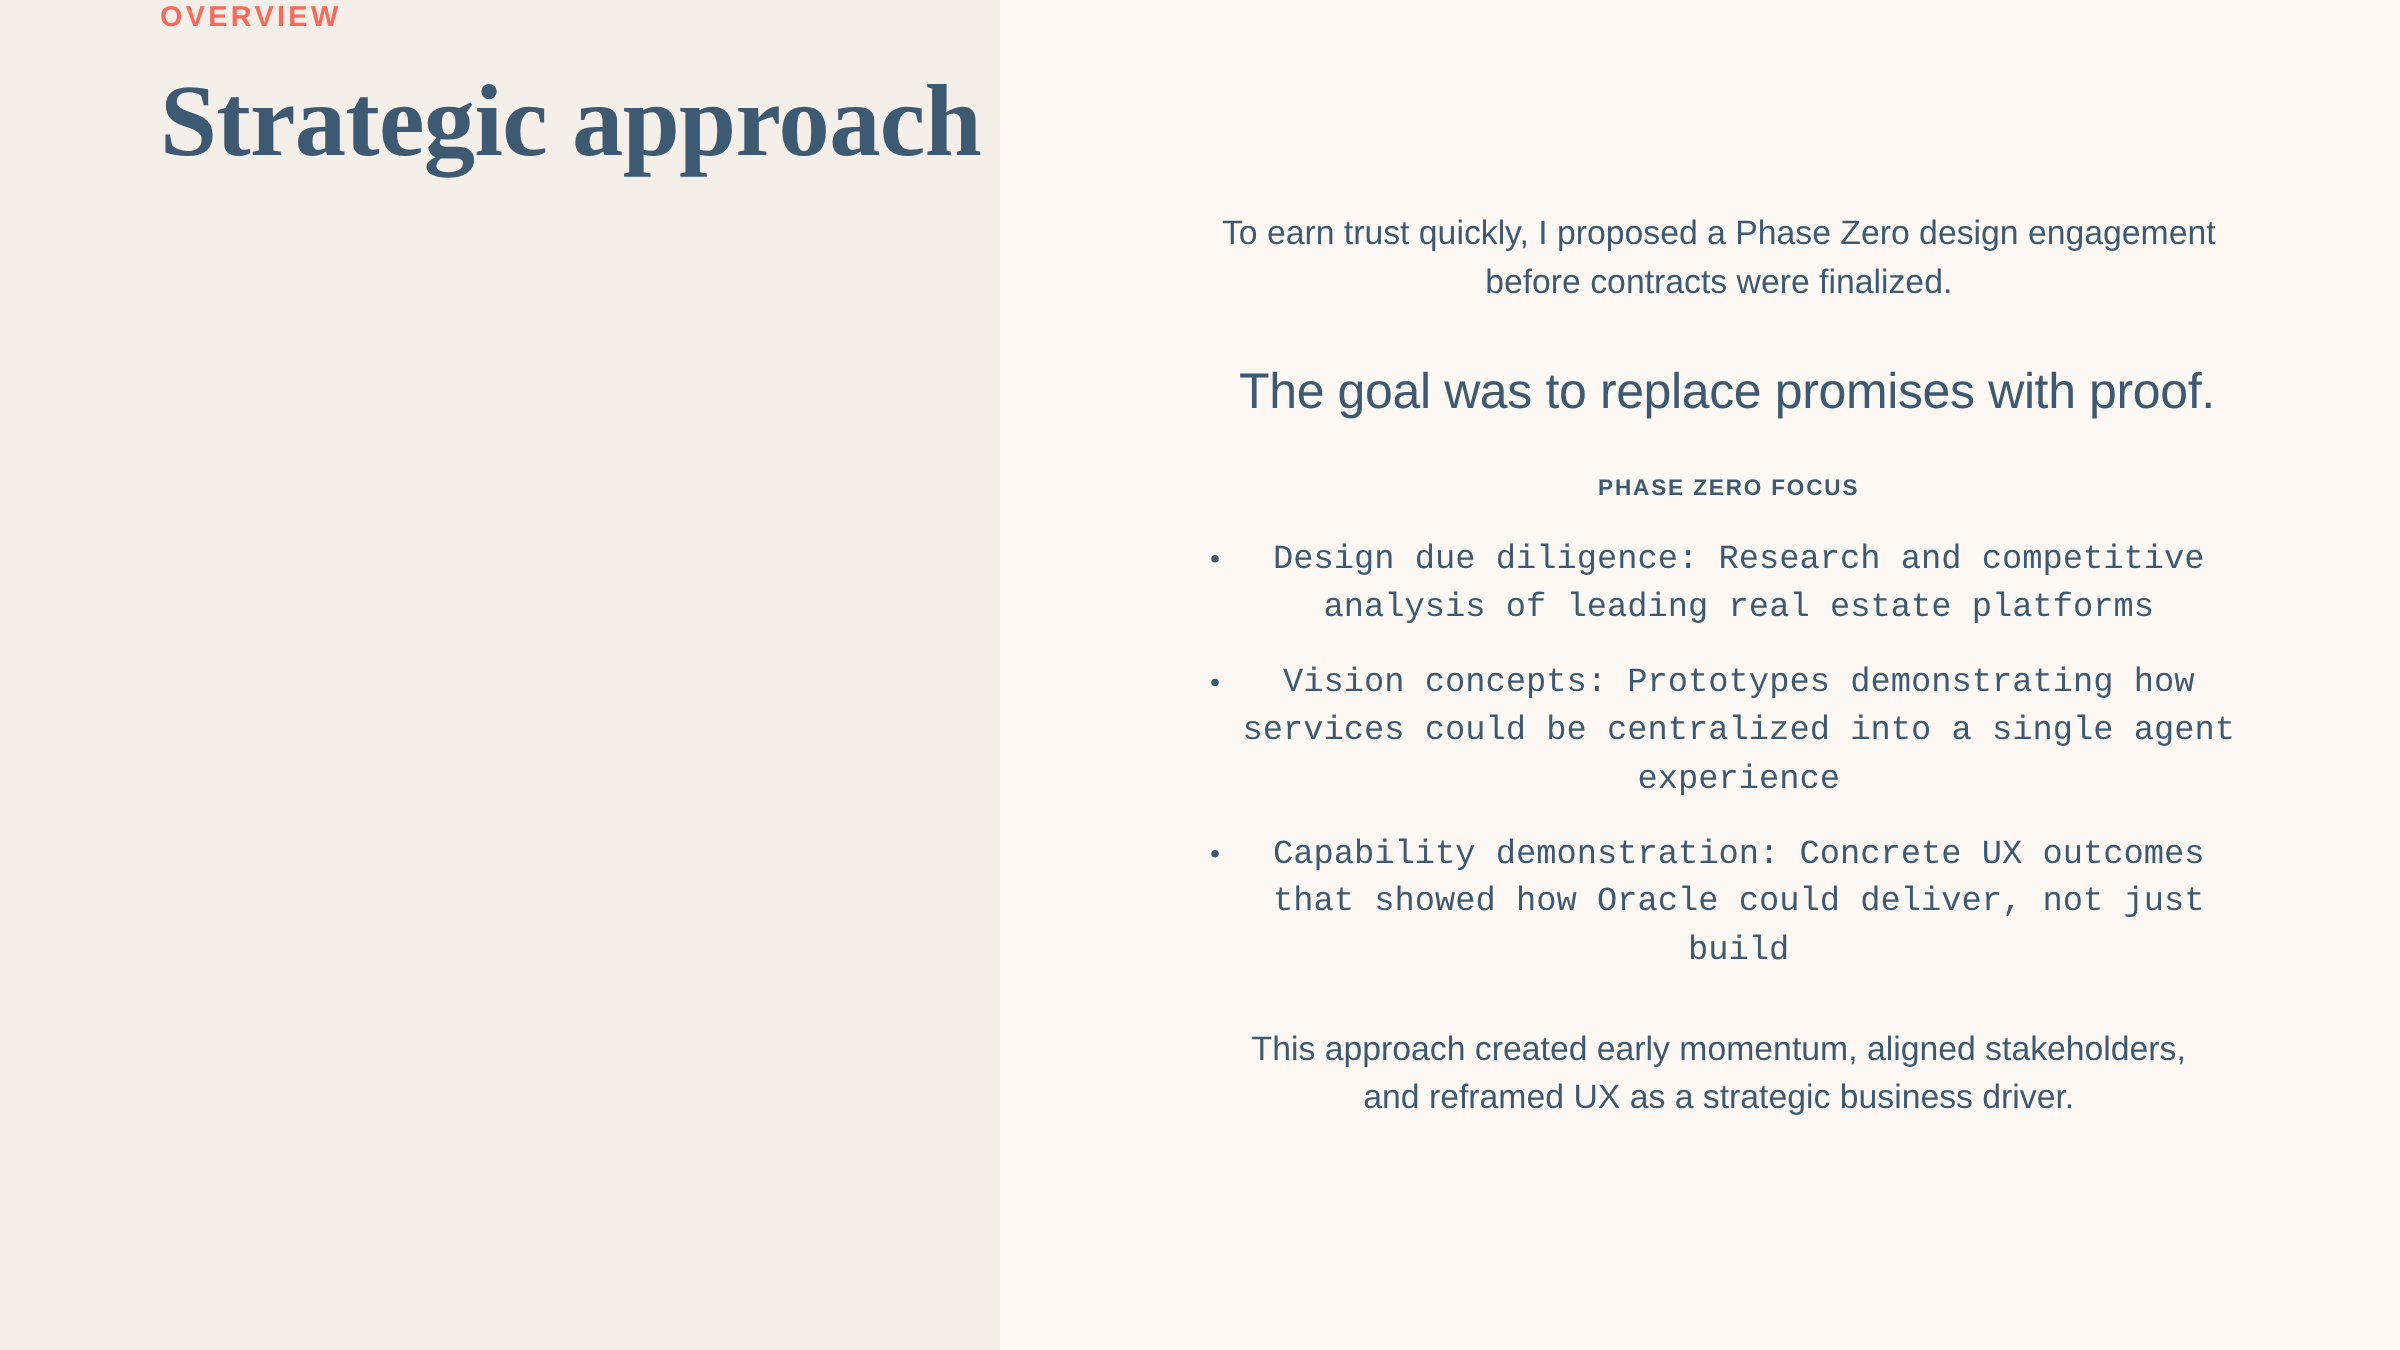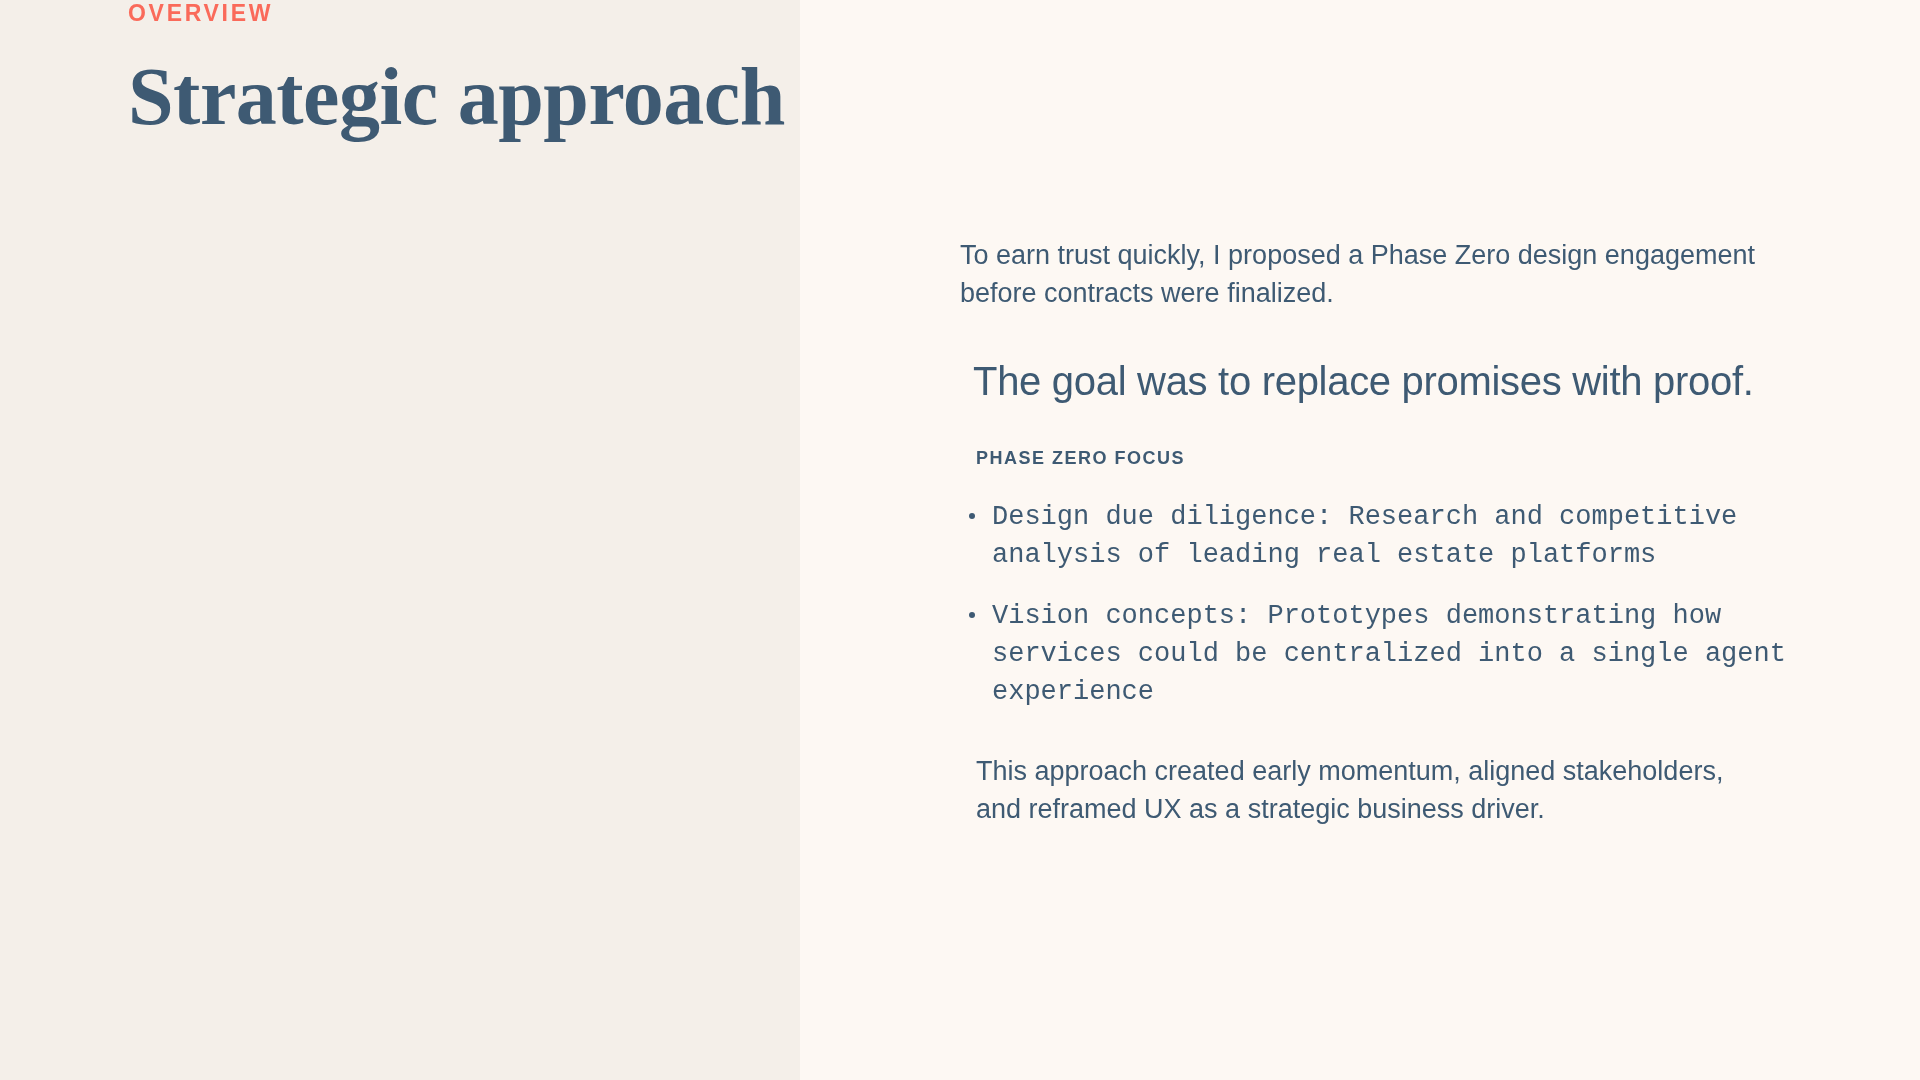--- a/index.html
+++ b/index.html
@@ -63,20 +63,21 @@
     display: flex;
     flex-direction: column;
     justify-content: center;
     box-sizing: border-box;
     padding-left: 160px;
     padding-right: 150px;
   }
 
   .content {
     width: 830px;
+    text-align: center;
   }
 
   .intro-para {
     color: #3e5a73;
     font-size: 27px;
     font-weight: 400;
     line-height: 1.42;
     margin: 0 0 44px 0;
   }
 
@@ -157,20 +158,24 @@
 
       <ul class="focus-list">
         <li class="focus-item">
           <span class="bullet"></span>
           <span>Design due diligence: Research and competitive analysis of leading real estate platforms</span>
         </li>
         <li class="focus-item">
           <span class="bullet"></span>
           <span>Vision concepts: Prototypes demonstrating how services could be centralized into a single agent experience</span>
         </li>
+        <li class="focus-item">
+          <span class="bullet"></span>
+          <span>Capability demonstration: Concrete UX outcomes that showed how Oracle could deliver, not just build</span>
+        </li>
       </ul>
 
       <p class="closing-para">This approach created early momentum, aligned stakeholders, and reframed UX as a strategic business driver.</p>
 
     </div>
   </section>
 
 </div>
 
 </body></html>

